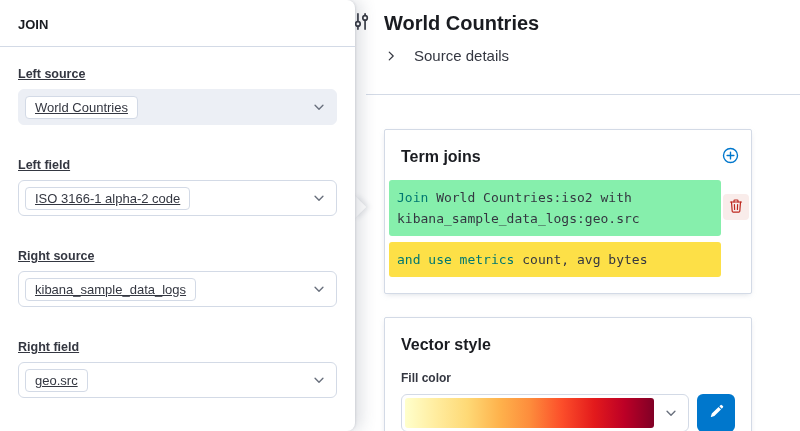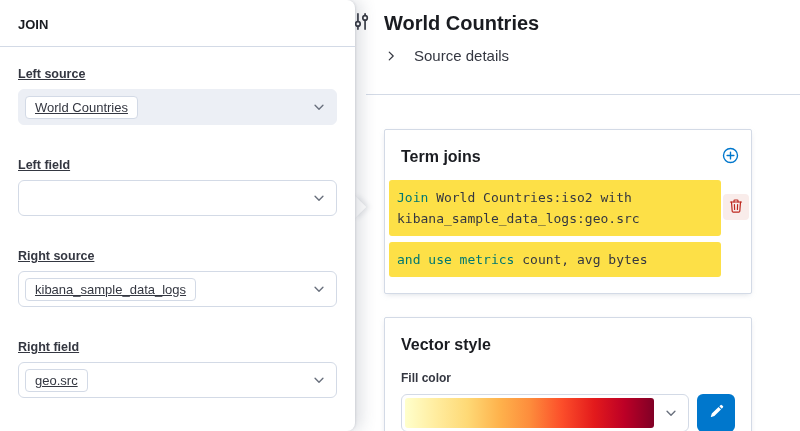--- a/index.html
+++ b/index.html
@@ -45,21 +45,21 @@
     width: 22px; height: 22px; border: 0; background: transparent; padding: 0;
     display: flex; align-items: center; justify-content: center; cursor: pointer;
   }
 
   .code-area { position: relative; margin: 12px -12px 0 -12px; padding-right: 26px; }
   .expr {
     font-family: "DejaVu Sans Mono", "Liberation Mono", monospace;
     font-size: 13px; line-height: 21px; color: #343741;
     padding: 7px 8px; border-radius: 3px; cursor: pointer;
   }
-  .expr-join { background: #fde047; }
+  .expr-join { background: #86efac; }
   .expr-metrics { background: #fde047; margin-top: 6px; }
   .kw { color: #007871; }
 
   .trash-btn {
     position: absolute; right: -2px; top: 14px;
     width: 26px; height: 26px; border: 0; border-radius: 4px;
     background: #f9ecea; padding: 0;
     display: flex; align-items: center; justify-content: center; cursor: pointer;
   }
 
@@ -215,20 +215,21 @@
             <svg width="14" height="14" viewBox="0 0 16 16" fill="none" stroke="#69707d" stroke-width="1.6" stroke-linecap="round" stroke-linejoin="round">
               <path d="M3.5 6l4.5 4.5L12.5 6"></path>
             </svg>
           </span>
         </div>
       </div>
 
       <div class="form-group">
         <label class="form-label">Left field</label>
         <div class="combo">
+          <span class="pill">ISO 3166-1 alpha-2 code</span>
           <span class="combo-chevron">
             <svg width="14" height="14" viewBox="0 0 16 16" fill="none" stroke="#69707d" stroke-width="1.6" stroke-linecap="round" stroke-linejoin="round">
               <path d="M3.5 6l4.5 4.5L12.5 6"></path>
             </svg>
           </span>
         </div>
       </div>
 
       <div class="form-group">
         <label class="form-label">Right source</label>

